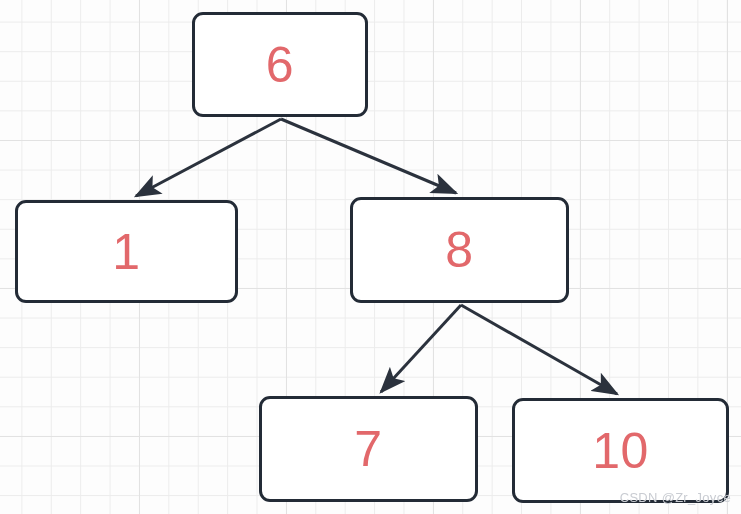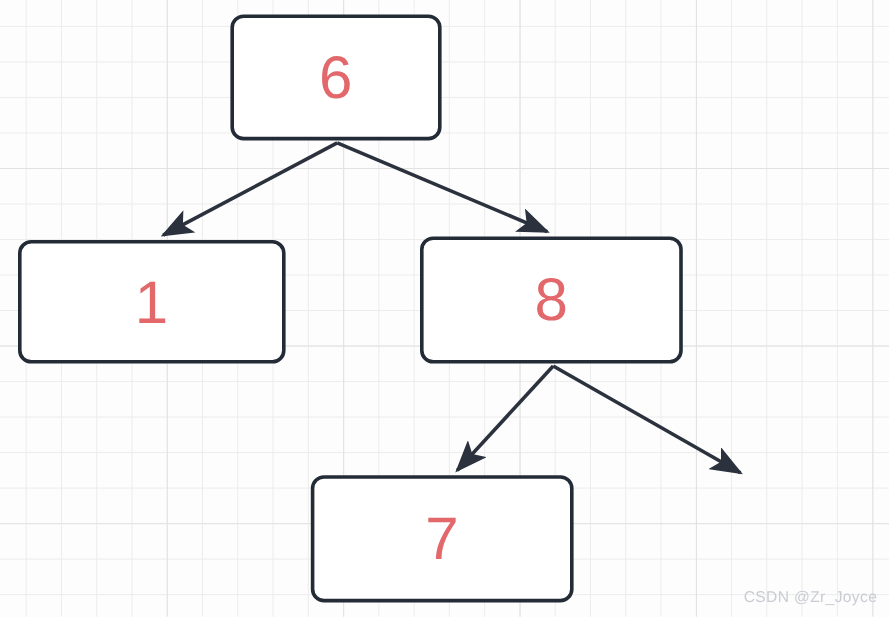--- a/index.html
+++ b/index.html
@@ -101,16 +101,19 @@
   </div>
 
   <div class="node" id="node-n8" style="left: 350px; top: 197px; width: 219px; height: 106px; border-color: rgb(35, 43, 54); background: rgb(255, 255, 255);">
     <span class="node-label" style="color: rgb(226, 104, 107);">8</span>
   </div>
 
   <div class="node" id="node-n7" style="left: 259px; top: 396px; width: 219px; height: 106px; border-color: rgb(35, 43, 54); background: rgb(255, 255, 255);">
     <span class="node-label" style="color: rgb(226, 104, 107);">7</span>
   </div>
 
+  <div class="node" id="node-n10" style="left: 512px; top: 398px; width: 217px; height: 105px; border-color: rgb(35, 43, 54); background: rgb(255, 255, 255);">
+    <span class="node-label" style="color: rgb(226, 104, 107);">10</span>
+  </div>
 
   <div class="watermark">CSDN @Zr_Joyce</div>
 
 </div>
 
 </body></html>

